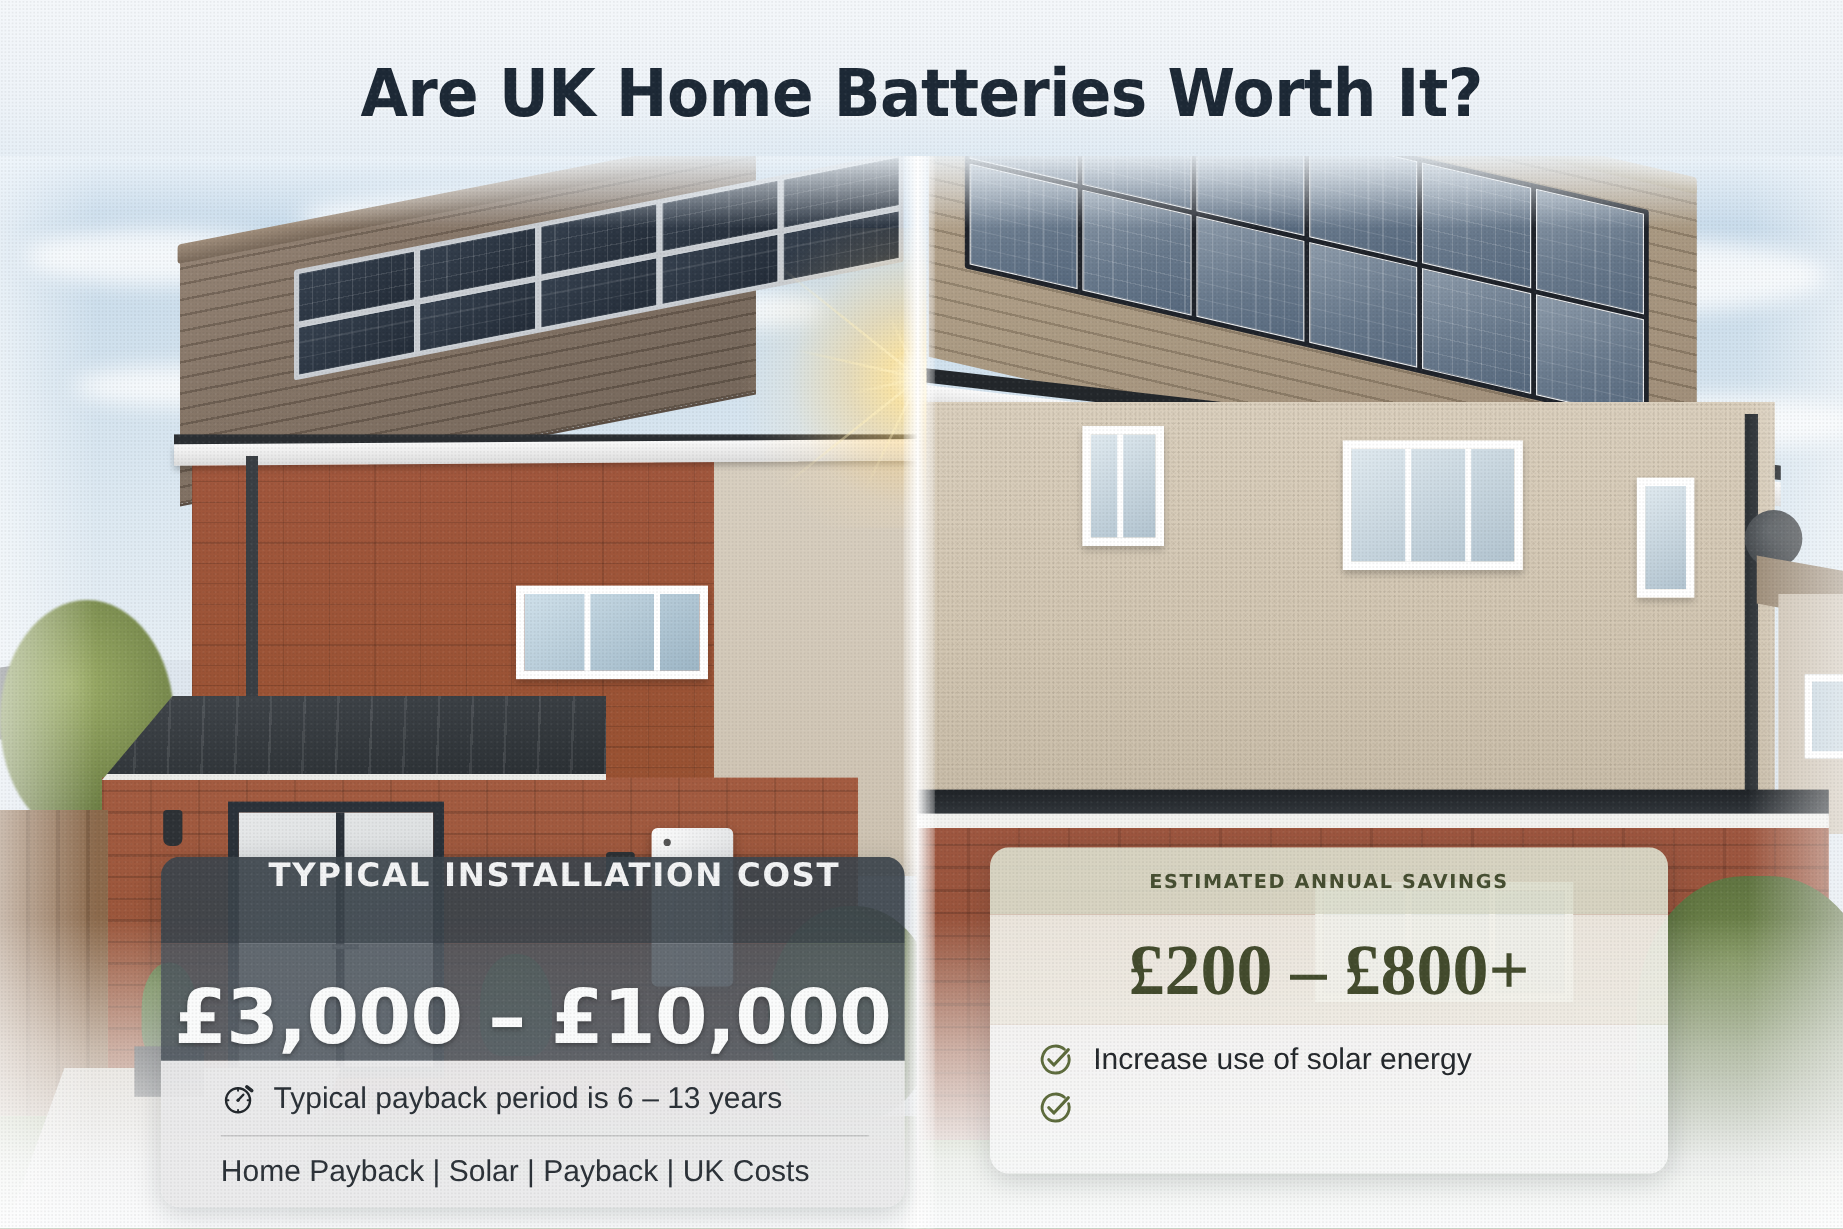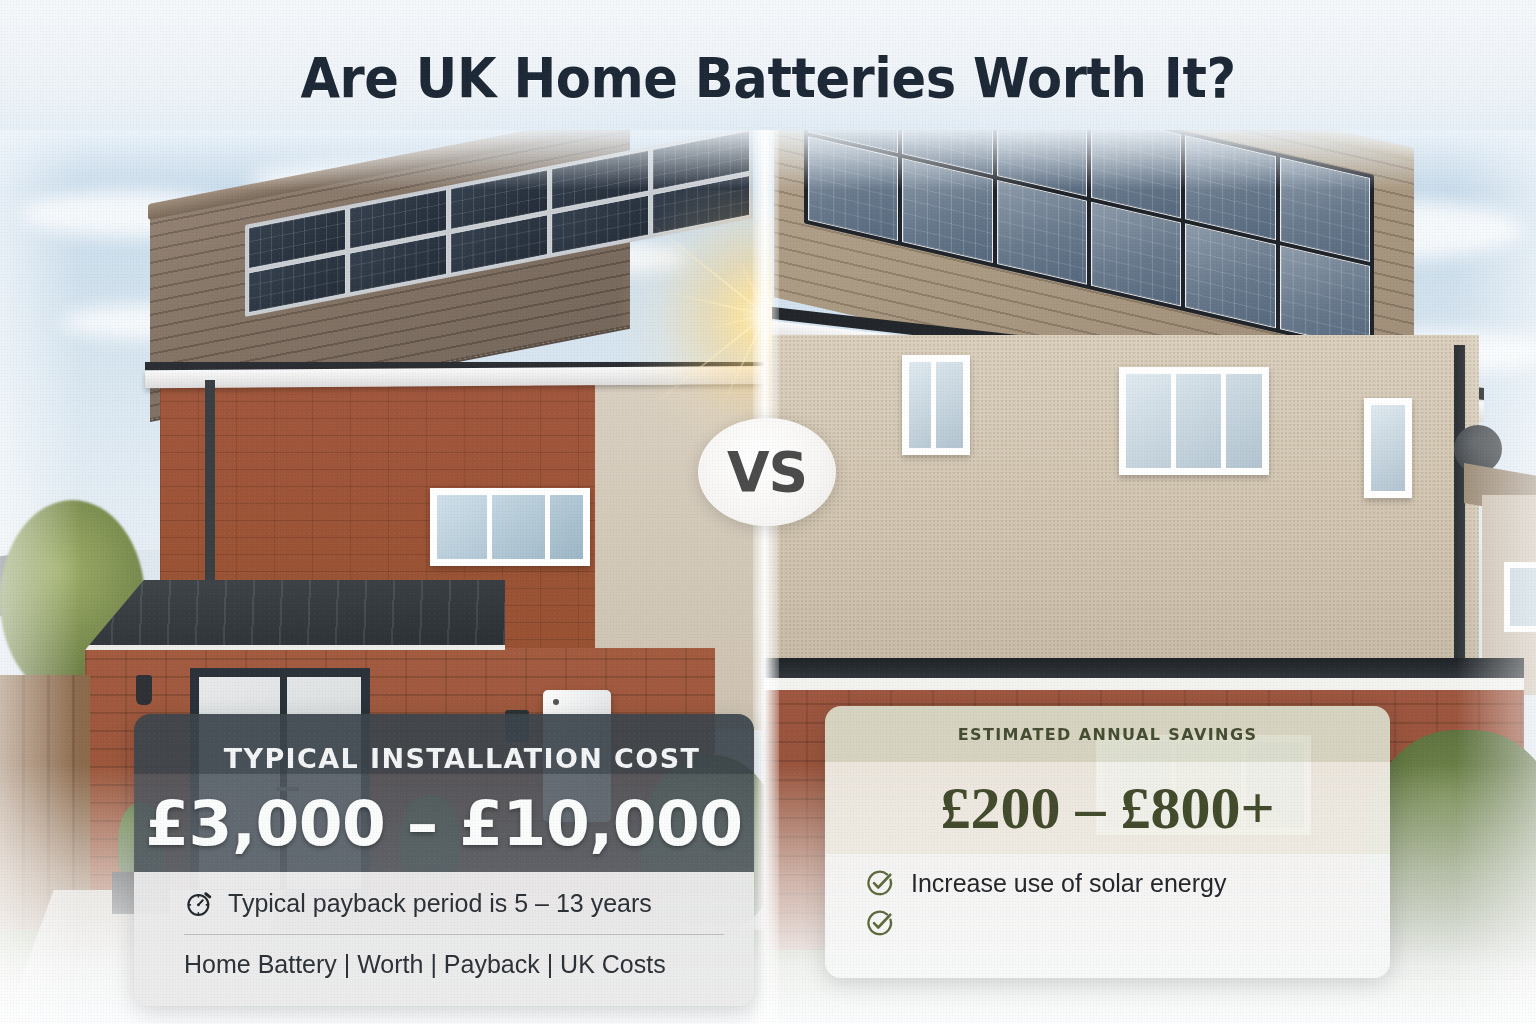--- a/index.html
+++ b/index.html
@@ -291,30 +291,30 @@
     letter-spacing:-1px;
   }
 
   
   .card{ position:absolute; z-index:14; border-radius:16px; overflow:hidden;
          box-shadow:0 5px 22px rgba(20,28,36,.17); }
 
   
   .card-left{ left:134px; top:714px; width:620px; height:292px; }
   .cl-head{
-    height:60px; background:rgba(60,68,76,.92);
-    display:flex; align-items:flex-end; justify-content:center;padding-left:36px;
+    height:72px; background:rgba(60,68,76,.92);
+    display:flex; align-items:flex-start; justify-content:center;padding-left:36px;
   }
   .cl-head span{
     color:#f2f3f4; font-size:27px; font-weight:bold; letter-spacing:1.4px;
     font-family:"DejaVu Sans","Liberation Sans",sans-serif;
   }
   .cl-value{
     height:98px; background:rgba(77,85,93,.86);
-    display:flex; align-items:center; justify-content:center;
+    display:flex; align-items:flex-end; justify-content:center;
   }
   .cl-value span{
     color:#fafbfb; font-size:63px; font-weight:bold; letter-spacing:-.5px;
     font-family:"DejaVu Sans","Liberation Sans",sans-serif;
     text-shadow:0 2px 4px rgba(0,0,0,.35);
   }
   .cl-body{
     height:134px; background:rgba(233,234,235,.93);
     padding:16px 20px 14px 50px;
   }
@@ -492,44 +492,41 @@
 
     <div class="haze-bottom"></div>
     <div class="haze-right"></div>
     <div class="haze-top"></div>
   </div>
 
   <div class="divider"></div>
 
   <div class="title">Are UK Home Batteries Worth It?</div>
 
-  <div class="vs">
-    <span>VS</span>
-  </div>
 
   <div class="card card-left">
     <div class="cl-head">
       <span>TYPICAL INSTALLATION COST</span>
     </div>
     <div class="cl-value">
       <span>£3,000 – £10,000</span>
     </div>
     <div class="cl-body">
       <div class="cl-note">
         <svg class="ico" width="30" height="30" viewBox="0 0 24 24" fill="none">
           <circle cx="11.5" cy="13.5" r="8" stroke="#23282d" stroke-width="1.6"></circle>
           <path d="M11.5 13.5 L15 9.8" stroke="#23282d" stroke-width="1.6" stroke-linecap="round"></path>
           <circle cx="11.5" cy="13.5" r="1.1" fill="#23282d"></circle>
           <path d="M17.4 4.6 L20.6 7.1" stroke="#23282d" stroke-width="2.4" stroke-linecap="round"></path>
           <path d="M11.5 5.5 v1.6 M19.5 13.5 h-1.6 M3.5 13.5 h1.6 M11.5 21.5 v-1.6" stroke="#23282d" stroke-width="1.3" stroke-linecap="round"></path>
         </svg>
-        <span>Typical payback period is 5 – 13 years</span>
+        <span>Typical payback period is 6 – 13 years</span>
       </div>
       <div class="cl-rule"></div>
-      <div class="cl-tags">Home Battery | Worth | Payback | UK Costs</div>
+      <div class="cl-tags">Home Payback | Solar | Payback | UK Costs</div>
     </div>
   </div>
 
   <div class="card card-right">
     <div class="cr-head">
       <span>ESTIMATED ANNUAL SAVINGS</span>
     </div>
     <div class="cr-value">
       <span>£200 – £800+</span>
     </div>

